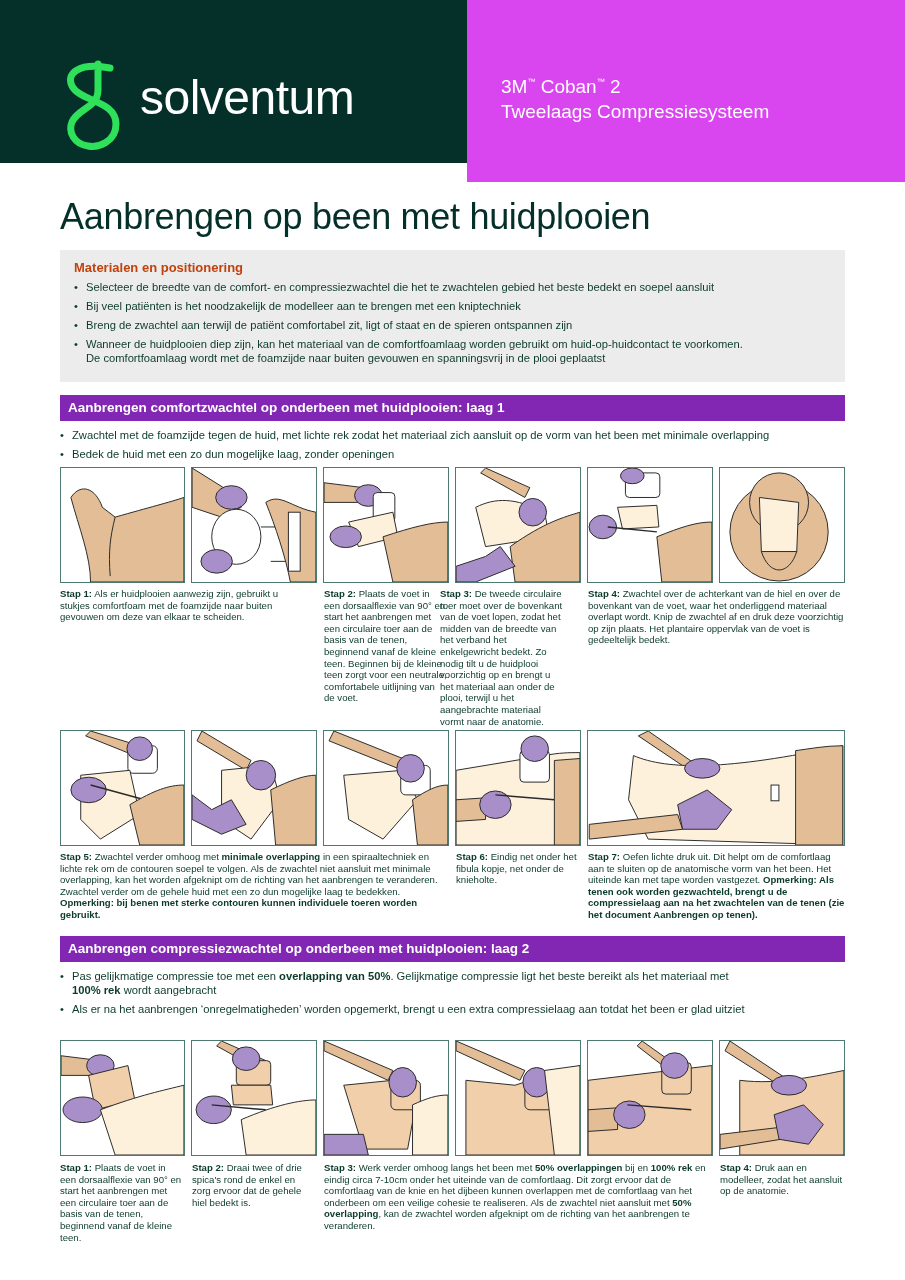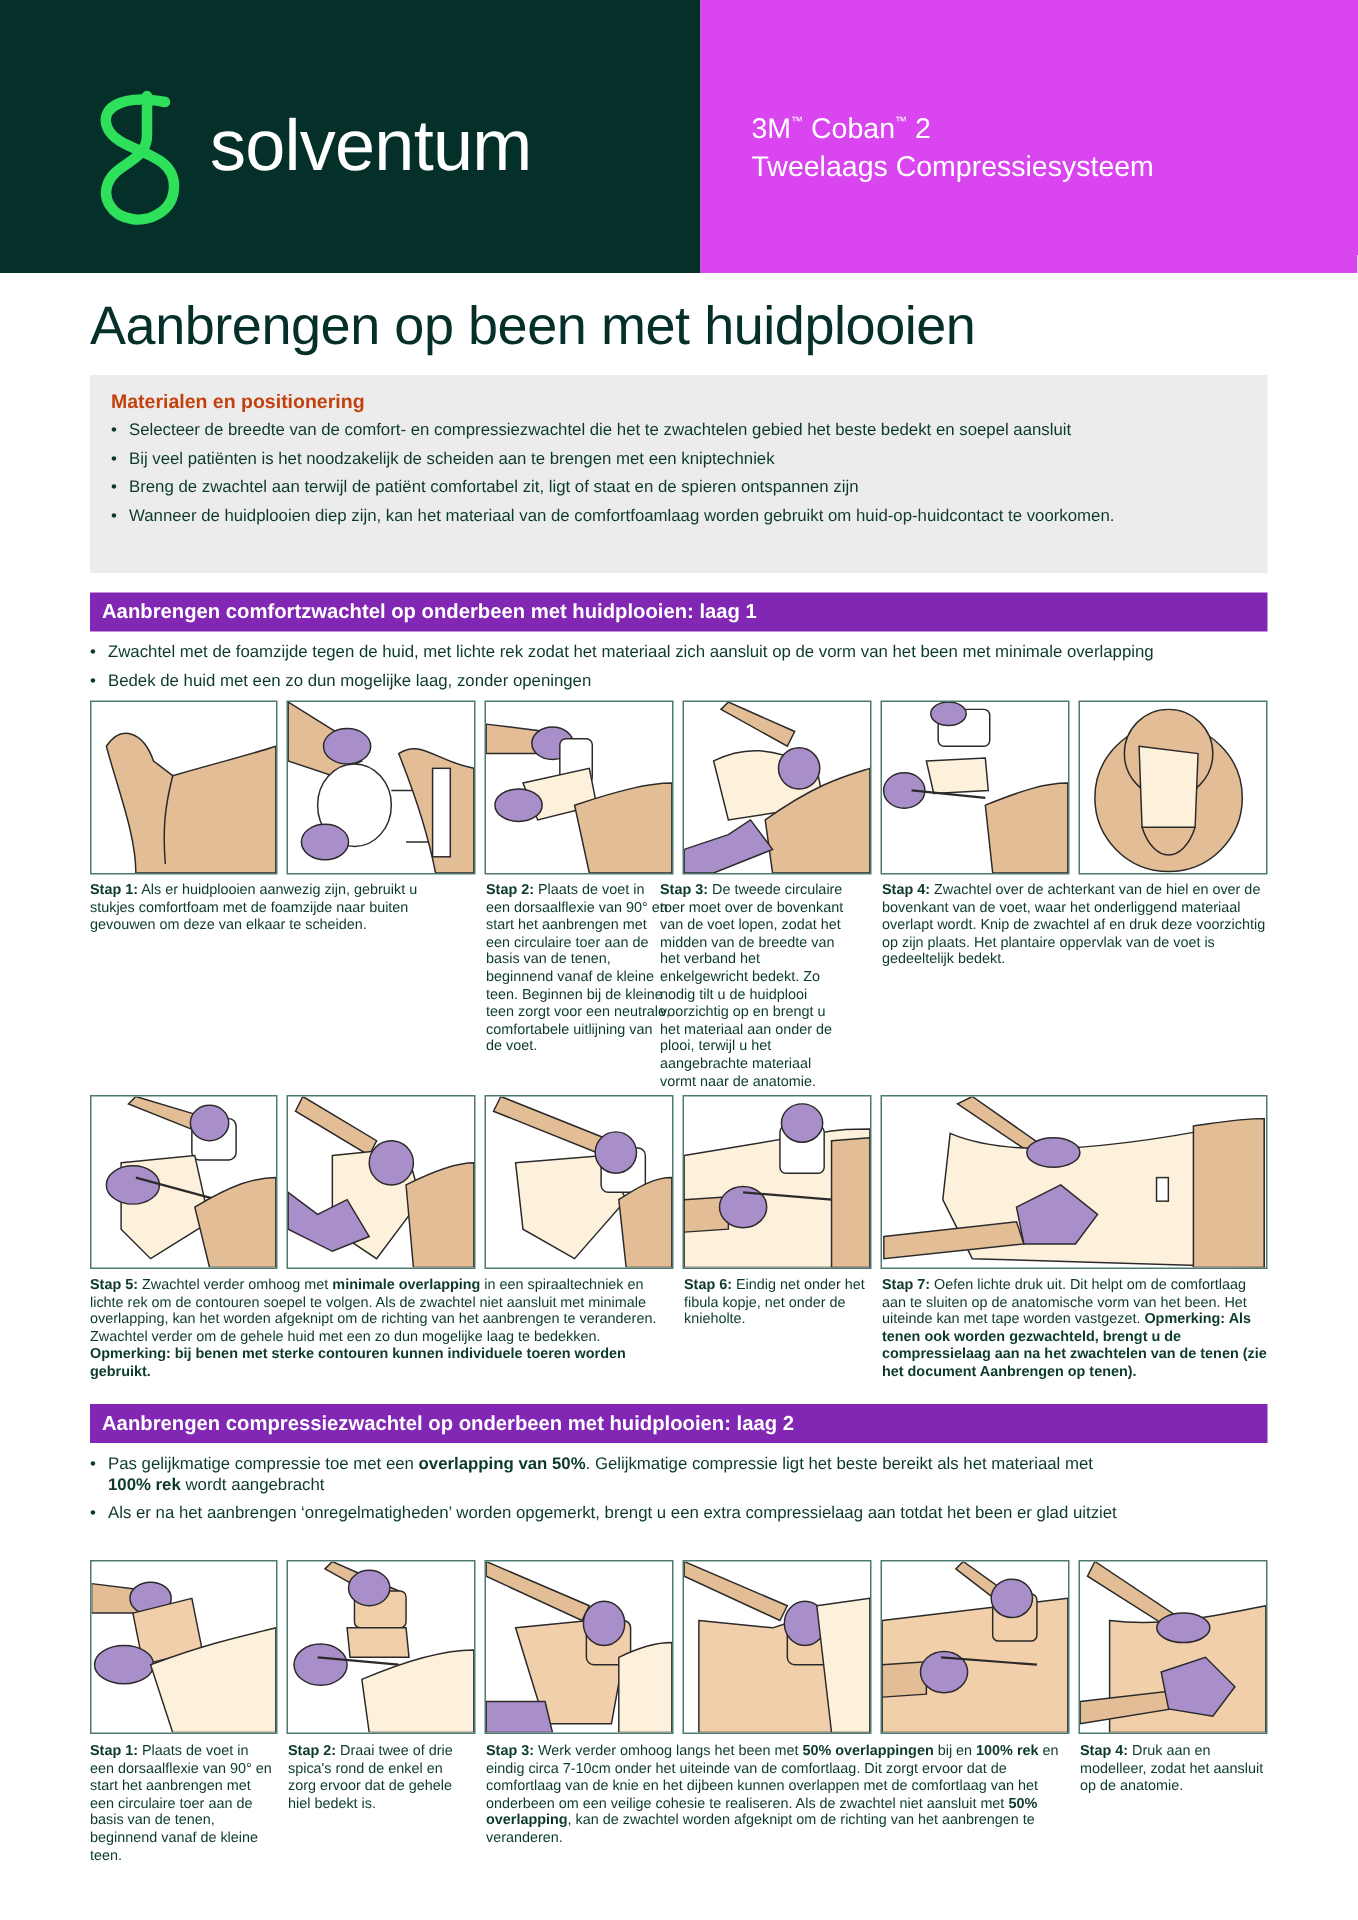--- a/index.html
+++ b/index.html
@@ -1,20 +1,20 @@
 <!DOCTYPE html>
 <html><head>
 <meta charset="utf-8">
 <style>
   * { box-sizing: border-box; margin: 0; padding: 0; }
   html, body { width: 905px; height: 1280px; background: #ffffff; overflow: hidden; }
   body { font-family: "Liberation Sans", sans-serif; color: #0b3a2c; position: relative; }
 
   .header { position: absolute; left: 0; top: 0; width: 905px; height: 182px; display: flex; }
-  .brand { width: 467px; height: 182px; background: #05302a; position: relative; padding-left: 11px; }
+  .brand { width: 467px; height: 163px; background: #05302a; position: relative; padding-left: 11px; }
   .product { flex: 1; height: 182px; background: #d946ef; position: relative; }
   .logo-mark { position: absolute; left: 58px; top: 60px; width: 70px; height: 90px; }
   .logo-text { position: absolute; left: 140px; top: 70px; font-size: 48px; color: #ffffff; letter-spacing: -0.5px; font-family: "Liberation Sans", sans-serif; }
   .product-line1 { position: absolute; left: 34px; top: 76px; color: #ffffff; font-size: 19px; }
   .product-line2 { position: absolute; left: 34px; top: 101px; color: #ffffff; font-size: 19px; }
   .tm { font-size: 8px; vertical-align: 9px; }
 
   .page-title { position: absolute; left: 60px; top: 196px; font-size: 36px; color: #05302a; font-weight: normal; letter-spacing: -0.3px; }
 
   .materials { position: absolute; left: 60px; top: 250px; width: 785px; height: 132px; background: #ececec; padding: 10px 14px; }
@@ -48,23 +48,23 @@
     <div class="product-line2">Tweelaags Compressiesysteem</div>
   </div>
 </div>
 
 <h1 class="page-title">Aanbrengen op been met huidplooien</h1>
 
 <div class="materials">
   <h2>Materialen en positionering</h2>
   <ul class="bullets">
     <li>Selecteer de breedte van de comfort- en compressiezwachtel die het te zwachtelen gebied het beste bedekt en soepel aansluit</li>
-    <li>Bij veel patiënten is het noodzakelijk de scheiden aan te brengen met een kniptechniek</li>
+    <li>Bij veel patiënten is het noodzakelijk de modelleer aan te brengen met een kniptechniek</li>
     <li>Breng de zwachtel aan terwijl de patiënt comfortabel zit, ligt of staat en de spieren ontspannen zijn</li>
-    <li style="margin-bottom:0"><span>Wanneer de huidplooien diep zijn, kan het materiaal van de comfortfoamlaag worden gebruikt om huid-op-huidcontact te voorkomen.</span><br></li>
+    <li style="margin-bottom:0"><span>Wanneer de huidplooien diep zijn, kan het materiaal van de comfortfoamlaag worden gebruikt om huid-op-huidcontact te voorkomen.</span><br><span>De comfortfoamlaag wordt met de foamzijde naar buiten gevouwen en spanningsvrij in de plooi geplaatst</span></li>
   </ul>
 </div>
 
 <div class="section-bar" style="top:395px">Aanbrengen comfortzwachtel op onderbeen met huidplooien: laag 1</div>
 <ul class="bullets sec-bullets" style="top:428px">
   <li>Zwachtel met de foamzijde tegen de huid, met lichte rek zodat het materiaal zich aansluit op de vorm van het been met minimale overlapping</li>
   <li>Bedek de huid met een zo dun mogelijke laag, zonder openingen</li>
 </ul>
 
 <div class="panel" style="left:60px;top:467px;width:125px;height:116px">

